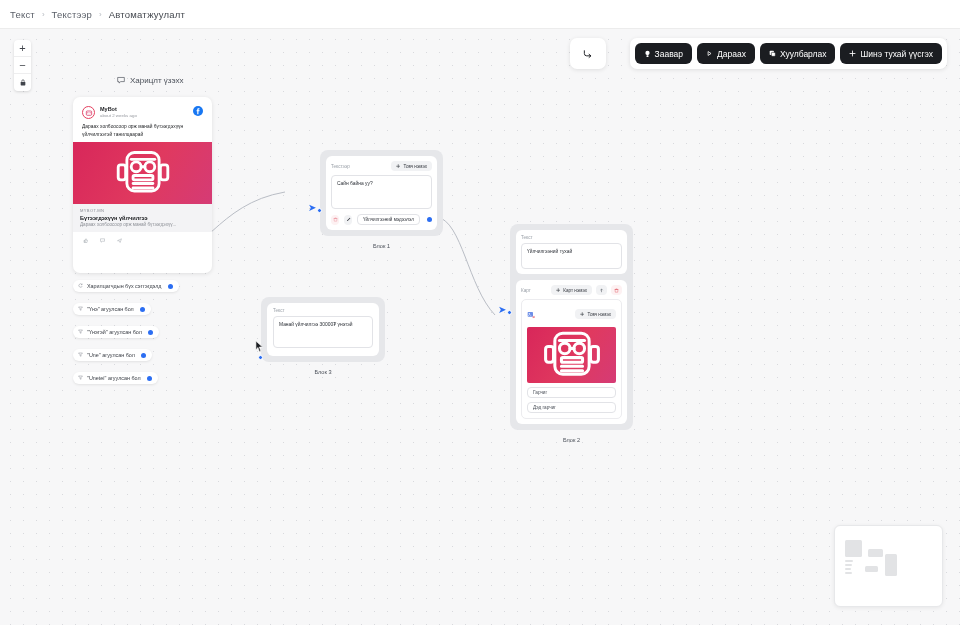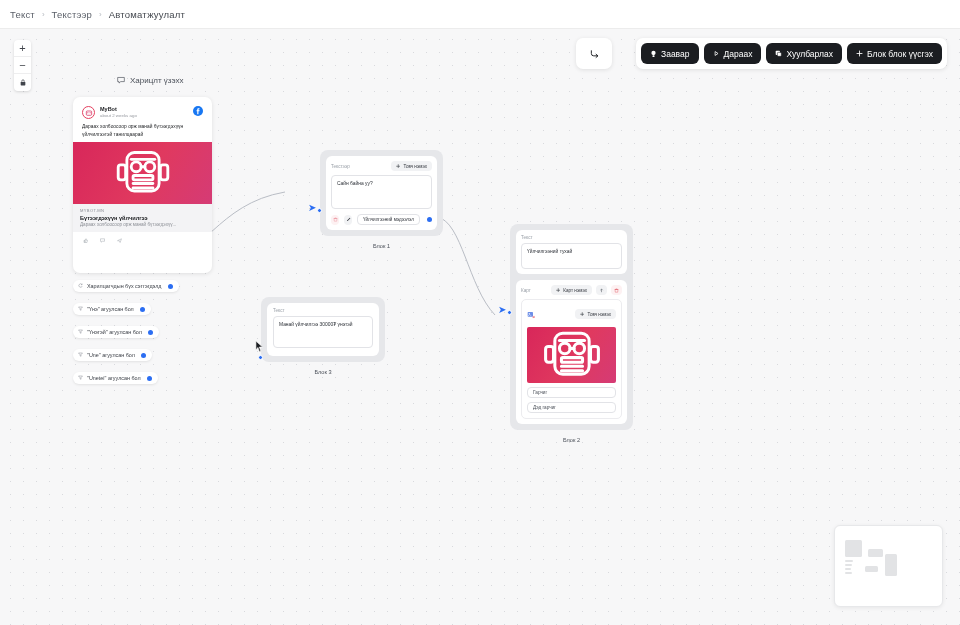--- a/index.html
+++ b/index.html
@@ -242,21 +242,21 @@
             </svg>
         </span>
         <span>Хуулбарлах</span>
       </div>
       <div class="dark-btn">
         <span class="g">
           <svg width="7" height="7" viewBox="0 0 10 10">
               <path d="M5 1.4v7.2M1.4 5h7.2" stroke="#fff" stroke-width="1.2" stroke-linecap="round"></path>
             </svg>
         </span>
-        <span>Блок блок үүсгэх</span>
+        <span>Шинэ тухай үүсгэх</span>
       </div>
     </div>
   </div>
 
   <div class="hint-label">
     <svg width="8" height="8" viewBox="0 0 12 12">
       <path d="M1 2.2h10v6.2H5.6L3 10.6V8.4H1z" fill="none" stroke="#4b5059" stroke-width="1"></path>
     </svg>
     <span>Харицлт үзэхх</span>
   </div>

